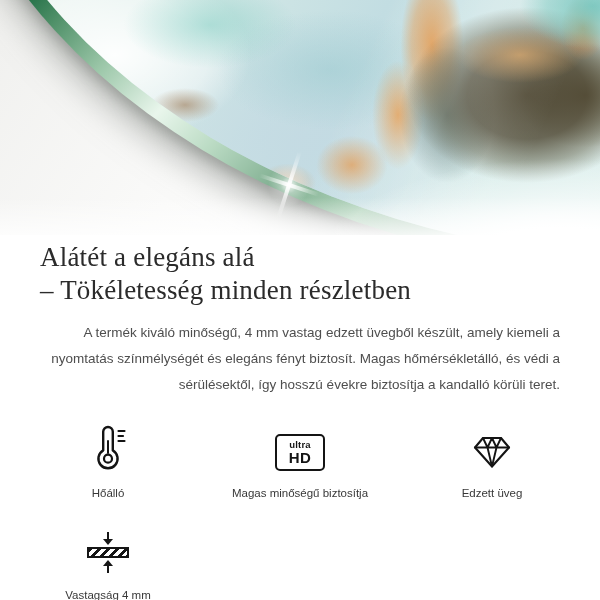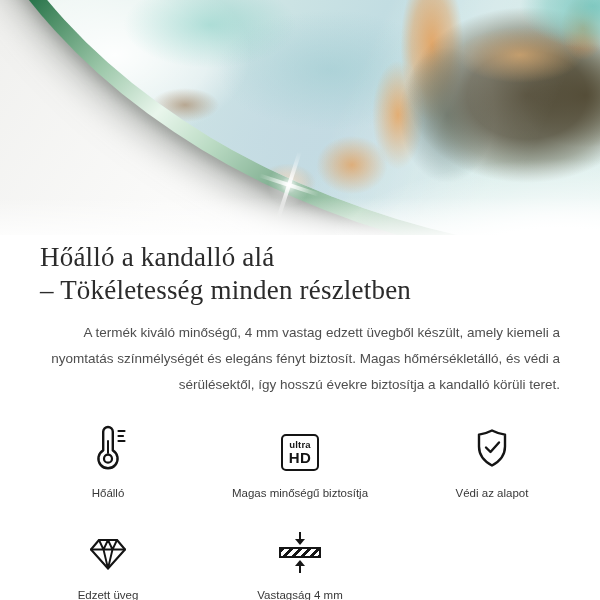--- a/index.html
+++ b/index.html
@@ -65,21 +65,21 @@
   
   .features { margin:27px -28px 0 -28px; display:grid;
     grid-template-columns:1fr 1fr 1fr; row-gap:28px; }
   .feature { display:flex; flex-direction:column; align-items:center; }
   .icon-slot { height:46px; display:flex; align-items:flex-end; justify-content:center; }
   .feature-label { margin-top:16px; font-size:11.5px; color:#383838; }
 
   .icn { stroke:#141414; fill:none; stroke-width:2.4; stroke-linecap:round; stroke-linejoin:round; }
 
   
-  .hd-box { width:38px; height:37px; border:2.6px solid #141414; border-radius:5px;
+  .hd-box { width:50px; height:37px; border:2.6px solid #141414; border-radius:5px;
     display:flex; flex-direction:column; align-items:center; justify-content:center; color:#141414; }
   .hd-top { font-size:9.5px; font-weight:700; line-height:10px; letter-spacing:0.2px; }
   .hd-bottom { font-size:15px; font-weight:700; line-height:15px; letter-spacing:0.3px; }
 
   
   .stripe-tri { width:42px; height:33px; margin-bottom:1px;
     clip-path:polygon(100% 0, 100% 100%, 0 100%);
     background:repeating-linear-gradient(135deg, #161616 0 3.2px, transparent 3.2px 7.6px); }
 
   
@@ -101,21 +101,21 @@
 
   <section class="hero">
     <div class="disc-shadow"></div>
     <div class="disc-rim"></div>
     <div class="disc-face"></div>
     <div class="hero-fade"></div>
     <div class="sparkle"></div>
   </section>
 
   <section class="content">
-    <h1 class="title"><span>Hőálló a kandalló alá</span><br><span>– Tökéletesség minden részletben</span></h1>
+    <h1 class="title"><span>Alátét a elegáns alá</span><br><span>– Tökéletesség minden részletben</span></h1>
 
     <p class="desc">A termék kiváló minőségű, 4 mm vastag edzett üvegből készült, amely kiemeli a nyomtatás színmélységét és elegáns fényt biztosít. Magas hőmérsékletálló, és védi a sérülésektől, így hosszú évekre biztosítja a kandalló körüli teret.</p>
 
     <div class="features">
 
       <div class="feature">
         <div class="icon-slot">
           <svg width="44" height="46" viewBox="0 0 44 46">
             <path class="icn" d="M17.2 6.8 a4.8 4.8 0 0 1 9.6 0 V25.4 a9.6 9.6 0 1 1 -9.6 0 Z"></path>
             <circle class="icn" style="stroke-width:2.2" cx="22" cy="33.7" r="4"></circle>
@@ -129,29 +129,20 @@
       <div class="feature">
         <div class="icon-slot">
           <div class="hd-box">
             <span class="hd-top">ultra</span>
             <span class="hd-bottom">HD</span>
           </div>
         </div>
         <div class="feature-label">Magas minőségű biztosítja</div>
       </div>
 
-      <div class="feature">
-        <div class="icon-slot">
-          <svg width="44" height="45" viewBox="0 0 44 45">
-            <path class="icn" d="M22 4.5 C26 6.6 30.8 8 35 8.6 V20.5 C35 29 29.5 35.5 22 39.5 C14.5 35.5 9 29 9 20.5 V8.6 C13.2 8 18 6.6 22 4.5 Z"></path>
-            <path class="icn" d="M16 21.5 L20.5 26 L29 16.5"></path>
-          </svg>
-        </div>
-        <div class="feature-label">Védi az alapot</div>
-      </div>
 
       <div class="feature">
         <div class="icon-slot">
           <svg width="46" height="40" viewBox="0 0 46 40">
             <path class="icn" style="stroke-width:2.1" d="M14 7 H32 L40 16.5 L23 35.5 L6 16.5 Z"></path>
             <path class="icn" style="stroke-width:1.9" d="M6 16.5 H40 M14 7 L18.5 16.5 L23 7 L27.5 16.5 L32 7 M18.5 16.5 L23 35.5 L27.5 16.5"></path>
           </svg>
         </div>
         <div class="feature-label">Edzett üveg</div>
       </div>

